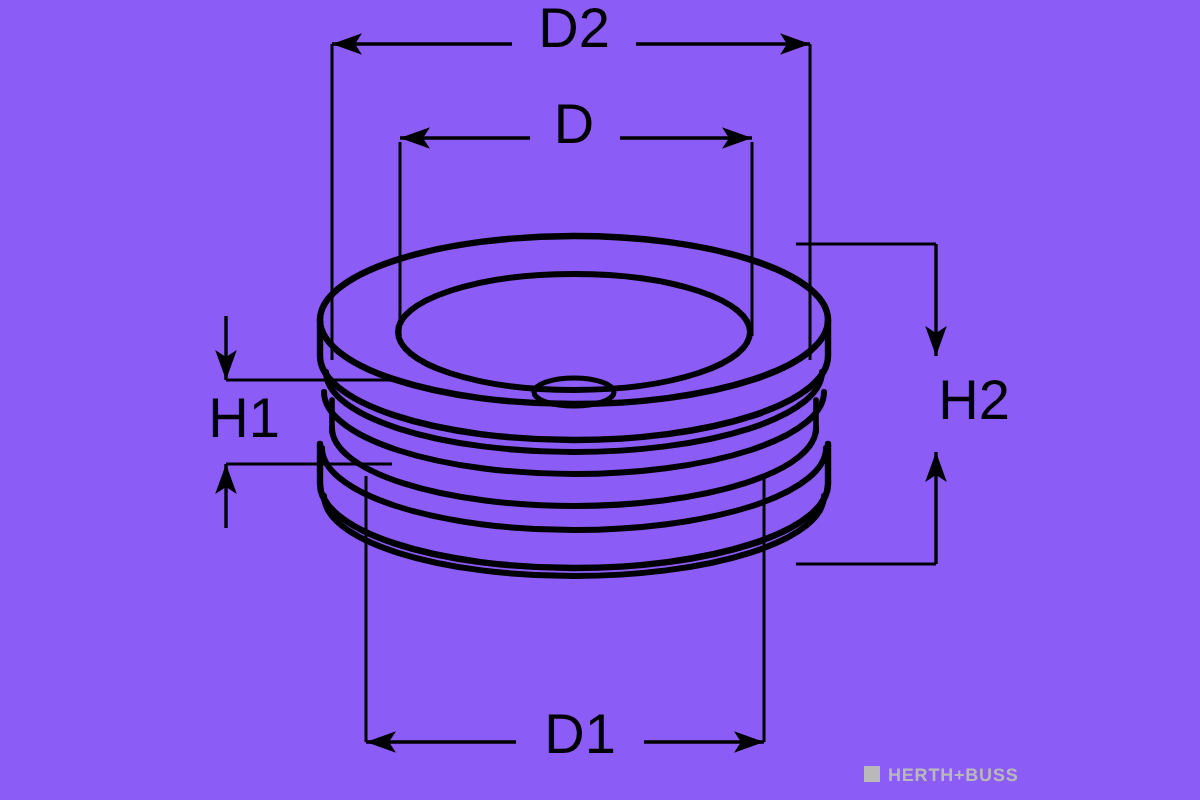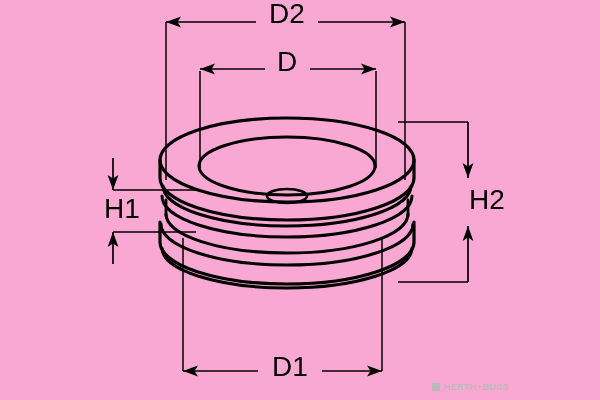--- a/index.html
+++ b/index.html
@@ -10,21 +10,21 @@
   body {
     width: 600px;
     height: 400px;
     overflow: hidden;
     font-family: "Liberation Sans", sans-serif;
   }
   #drawing-root {
     position: relative;
     width: 600px;
     height: 400px;
-    background: #f9a8d4;
+    background: #8b5cf6;
   }
   #tech-svg {
     position: absolute;
     top: 0;
     left: 0;
     width: 600px;
     height: 400px;
     display: block;
   }
   .dim-label {

